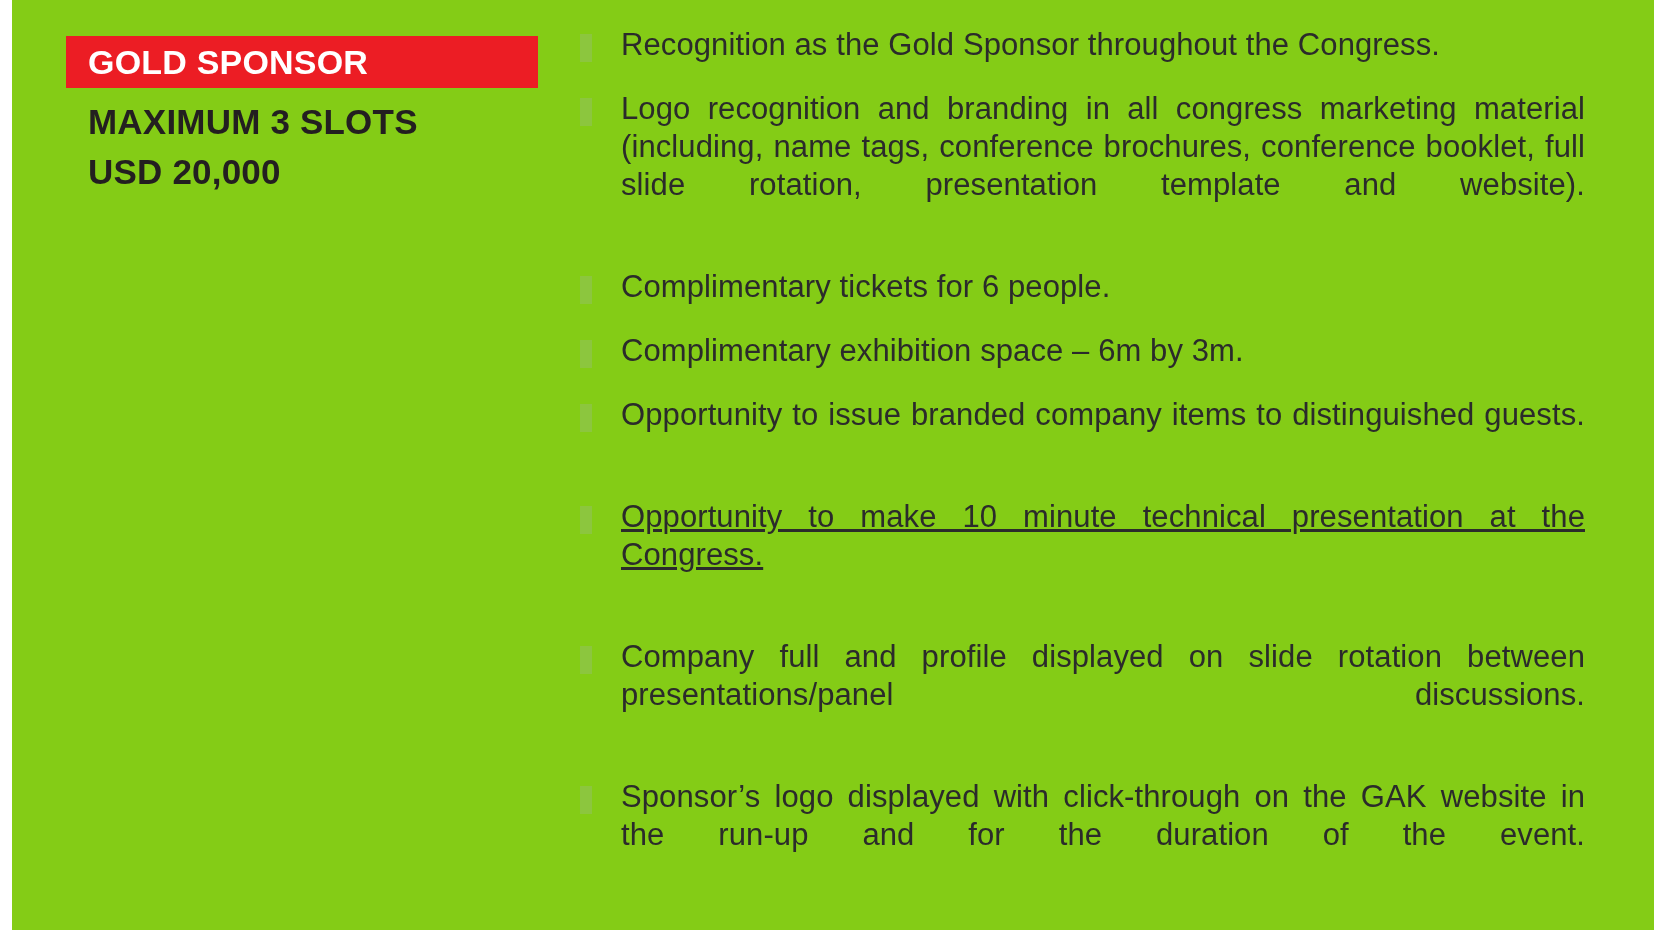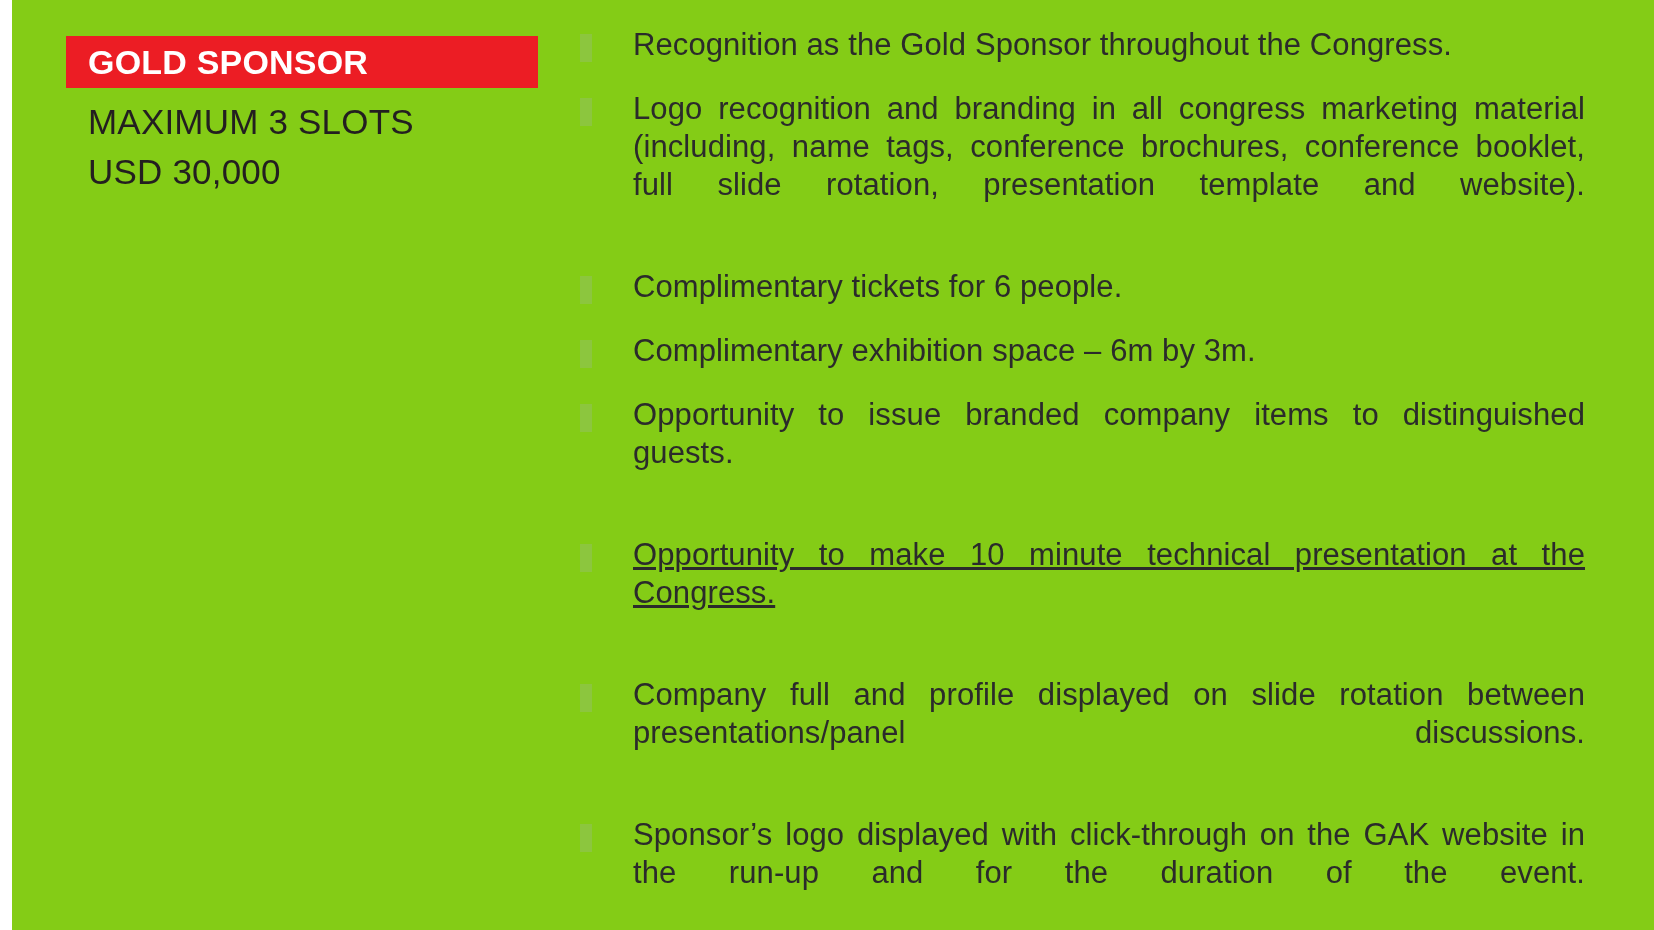--- a/index.html
+++ b/index.html
@@ -48,39 +48,39 @@
 
   .tier-meta {
     margin-top: 9px;
     padding-left: 22px;
   }
 
   .tier-meta-line {
     display: block;
     color: #231f20;
     font-family: "Liberation Sans", sans-serif;
-    font-weight: normal;
+    font-weight: bold;
     font-size: 35px;
     line-height: 50px;
     letter-spacing: 0.2px;
     white-space: nowrap;
   }
 
   
   .benefits {
     position: absolute;
     left: 568px;
     top: 26px;
     width: 1005px;
   }
 
   .benefit-row {
     position: relative;
     display: block;
-    padding-left: 53px;
+    padding-left: 41px;
     margin-bottom: 26px;
   }
 
   .benefit-marker {
     position: absolute;
     left: 0px;
     top: 8px;
     width: 12px;
     height: 28px;
     background: #8cc63e;
@@ -113,21 +113,21 @@
 </style>
 </head>
 <body>
 
 <div id="slide" style="background: #84cc16; margin-left: 12px;">
 
   <div class="left-col">
     <span class="tier-banner" style="background: rgb(236, 29, 36); color: rgb(255, 255, 255);">GOLD SPONSOR</span>
     <div class="tier-meta">
       <span class="tier-meta-line" style="color: rgb(35, 31, 32);">MAXIMUM 3 SLOTS</span>
-      <span class="tier-meta-line" style="color: rgb(35, 31, 32);">USD 30,000</span>
+      <span class="tier-meta-line" style="color: rgb(35, 31, 32);">USD 20,000</span>
     </div>
   </div>
 
   <div class="benefits">
 
     <div class="benefit-row single">
       <span class="benefit-marker" style="background: rgb(140, 198, 62);"></span>
       <span class="benefit-text" style="color: rgb(43, 43, 43);">Recognition as the Gold Sponsor throughout the Congress.</span>
     </div>
 

